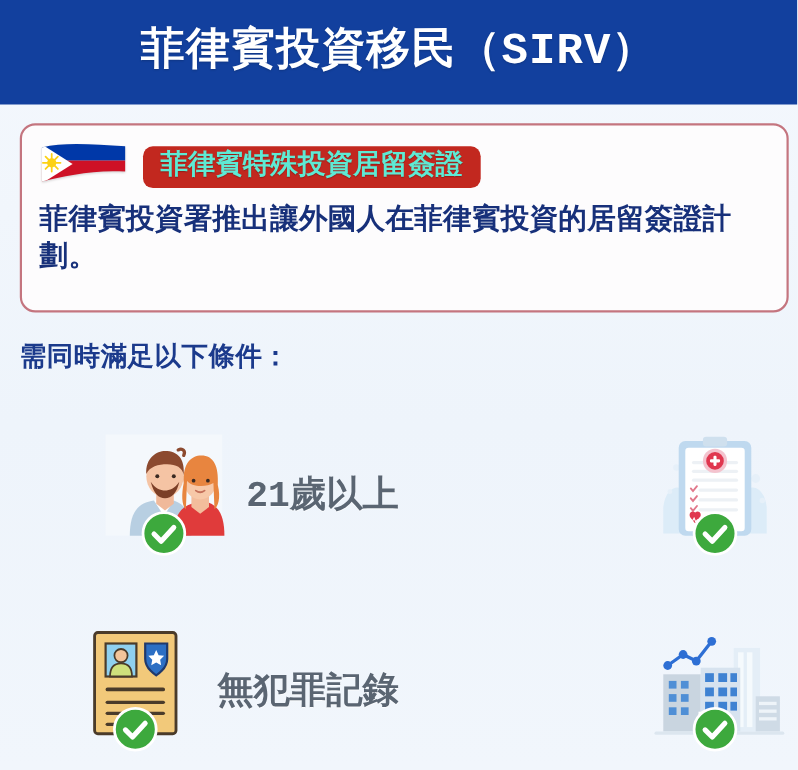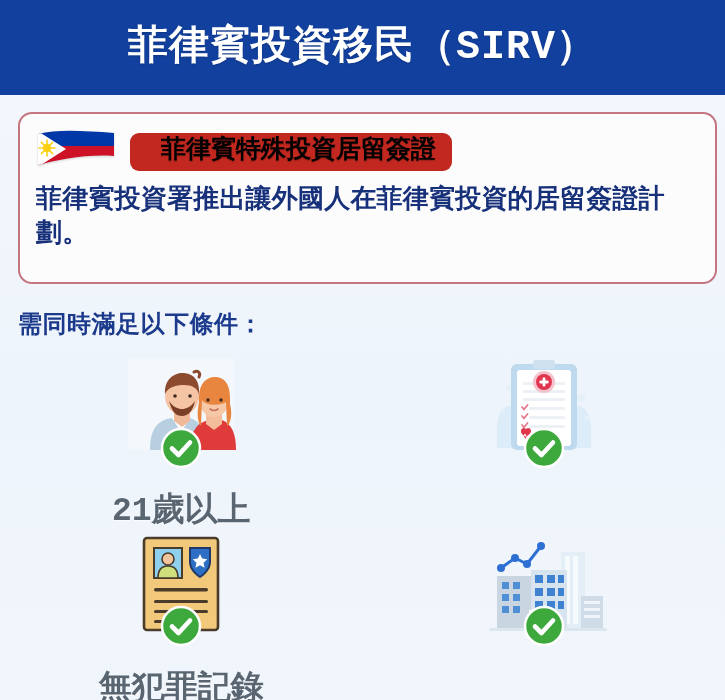--- a/index.html
+++ b/index.html
@@ -65,27 +65,26 @@
   }
 
   .badge {
     background:#c2281f;
     border-radius:9px;
     padding:5px 16px 7px 16px;
     display:flex;
     align-items:center;
   }
   .badge-text {
-    color:#000000;
+    color:#5eead4;
     font-size:25px;
     font-weight:bold;
     line-height:1.05;
     white-space:nowrap;
     text-shadow:0 1px 1px rgba(0,0,0,.25);
-    margin-left:15px;
   }
 
   .card-body {
     margin-top:7px;
     color:#17307a;
     font-size:26px;
     font-weight:bold;
     line-height:1.32;
     letter-spacing:.2px;
   }
@@ -105,23 +104,23 @@
     position:absolute;
     left:0; top:352px;
     width:725px;
     display:grid;
     grid-template-columns:1fr 1fr;
     grid-template-rows:178px 178px;
   }
   .cell {
     position:relative;
     display:flex;
-    flex-direction:column;
-    align-items:center;
-    justify-content:space-between;
+    flex-direction:row;
+    align-items:center;
+    justify-content:flex-end;
   }
   .art {
     position:relative;
     width:150px; height:105px;
     display:flex;
     align-items:center;
     justify-content:center;
   }
   .art svg { display:block; }
 

